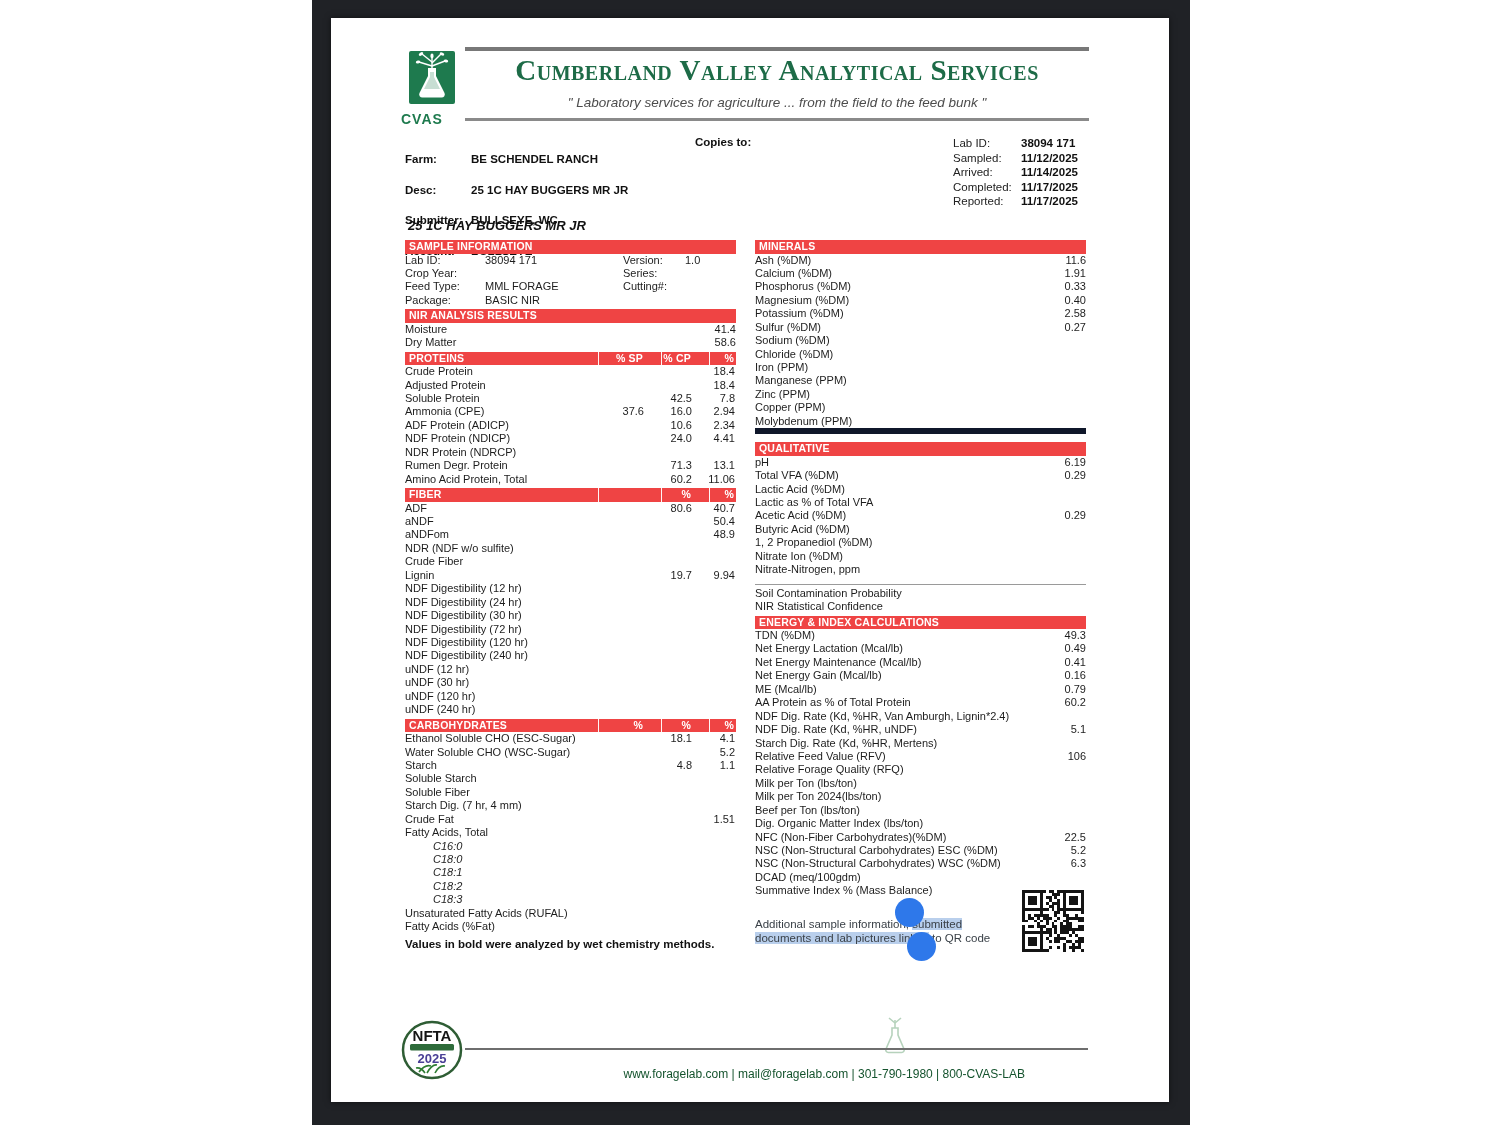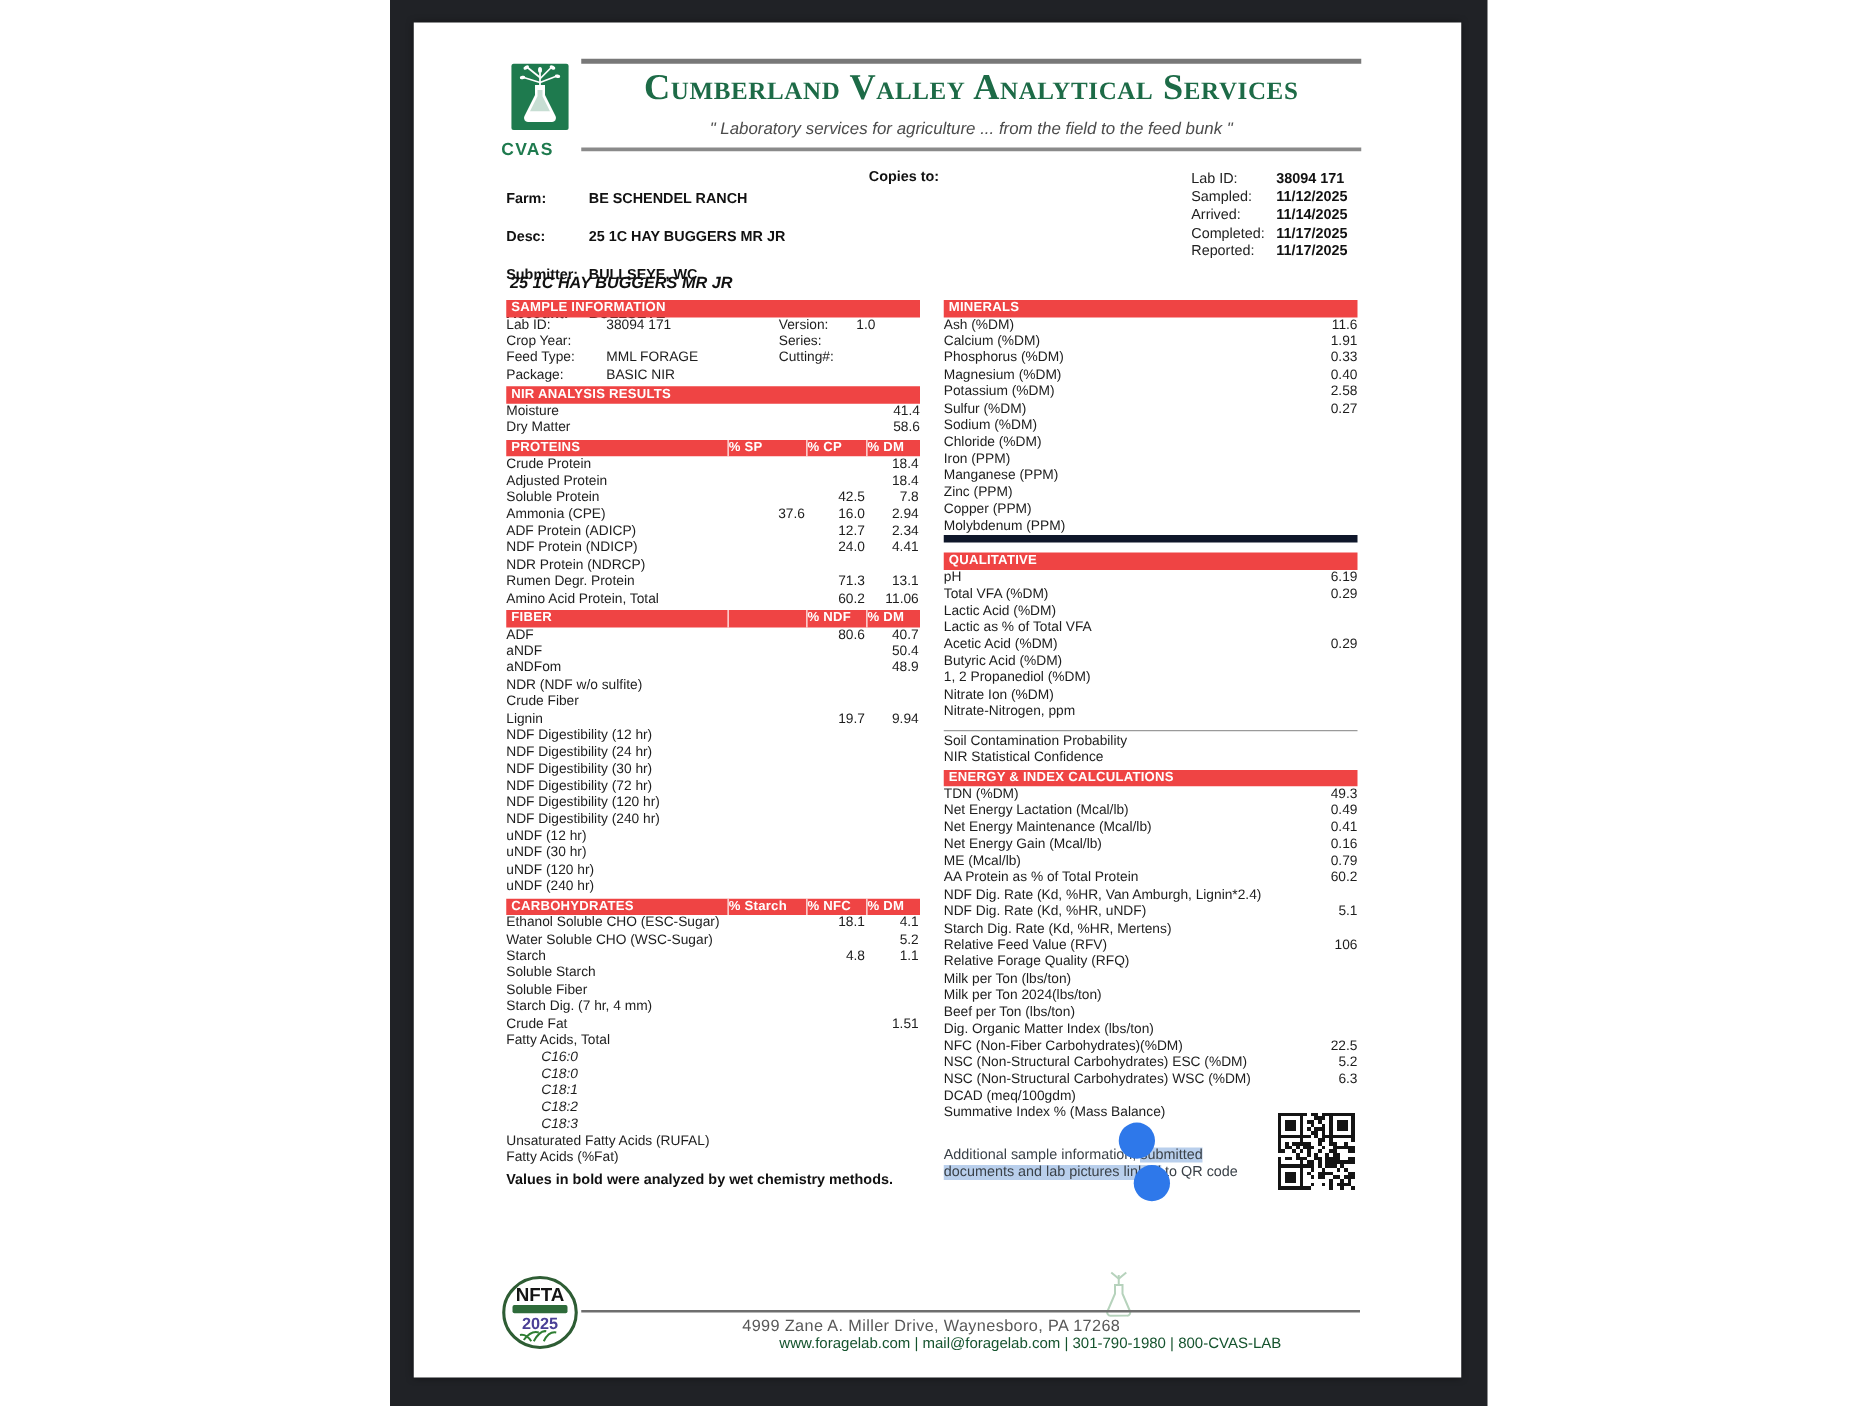--- a/index.html
+++ b/index.html
@@ -25,21 +25,21 @@
   
   .col { position:absolute; top:222px; width:331px; }
   #col-left { left:74px; }
   #col-right { left:424px; }
   .bar { background:#ef4444; color:#fff; font-weight:bold; font-size:10.5px; height:13.5px; line-height:13.5px; padding-left:4px; letter-spacing:.2px; }
   .sec + .sec .bar { margin-top:2px; }
   .sec.gap-after { border-bottom:6px solid #0f172a; margin-bottom:8px; }
   .sec.divider { border-top:1px solid #9a9a9a; margin-top:7px; padding-top:2px; }
   .bar.cols { display:grid; grid-template-columns:177px 63px 48px 43px; padding-left:0; }
   .bar.cols .t { padding-left:4px; }
-  .bar.cols .hc { border-left:1px solid rgba(255,255,255,.95); text-align:left; padding-right:2px; }
+  .bar.cols .hc { border-left:1px solid rgba(255,255,255,.95); text-align:right; padding-right:2px;margin-left:16px; }
   .row { height:13.45px; line-height:13.45px; font-size:11px; color:#1d1d1d; }
   .row.simple { display:flex; justify-content:space-between; }
   .row.cols3 { display:grid; grid-template-columns:177px 63px 48px 43px; }
   .row.cols3 .num { text-align:right; padding-right:1px; }
   .row.kv2 { display:grid; grid-template-columns:80px 138px 62px auto; }
   .row .ind { padding-left:28px;font-style:italic; }
   .wet-note { margin-top:4px; font-size:11.5px; font-weight:bold; color:#111; }
   
   .qr-note { position:absolute; left:424px; top:899px; width:240px; font-size:11.5px; line-height:14px; color:#3a4148; }
   .sel { background:#b9cfec; }
@@ -198,21 +198,21 @@
           </div>
           <div class="row cols3">
             <span>Ammonia (CPE)</span>
             <span class="num">37.6</span>
             <span class="num">16.0</span>
             <span class="num">2.94</span>
           </div>
           <div class="row cols3">
             <span>ADF Protein (ADICP)</span>
             <span class="num"></span>
-            <span class="num">12.7</span>
+            <span class="num">10.6</span>
             <span class="num">2.34</span>
           </div>
           <div class="row cols3">
             <span>NDF Protein (NDICP)</span>
             <span class="num"></span>
             <span class="num">24.0</span>
             <span class="num">4.41</span>
           </div>
           <div class="row cols3">
             <span>NDR Protein (NDRCP)</span>
@@ -885,17 +885,16 @@
     </svg>
     <svg id="flask-wm" viewBox="0 0 32 46">
       <g stroke="#9ec4a6" stroke-width="1.6" fill="#dcead f" fill-opacity="0">
         <path d="M13 12 h6 v7 l6 14 a2.5 2.5 0 0 1 -2.3 3.5 h-13.4 a2.5 2.5 0 0 1 -2.3 -3.5 l6 -14 z" fill="#d9e8dd"></path>
         <path d="M16 12 V4"></path>
           <path d="M16 7 L10 2"></path>
           <path d="M16 7 L22 2"></path>
       </g>
     </svg>
     <div class="foot-rule"></div>
-    <div class="address">4999 Zane A. Miller Drive, Waynesboro, PA 17268</div>
     <div class="contact">www.foragelab.com | mail@foragelab.com | 301-790-1980 | 800-CVAS-LAB</div>
 
   </div>
 </div>
 
 </body></html>

